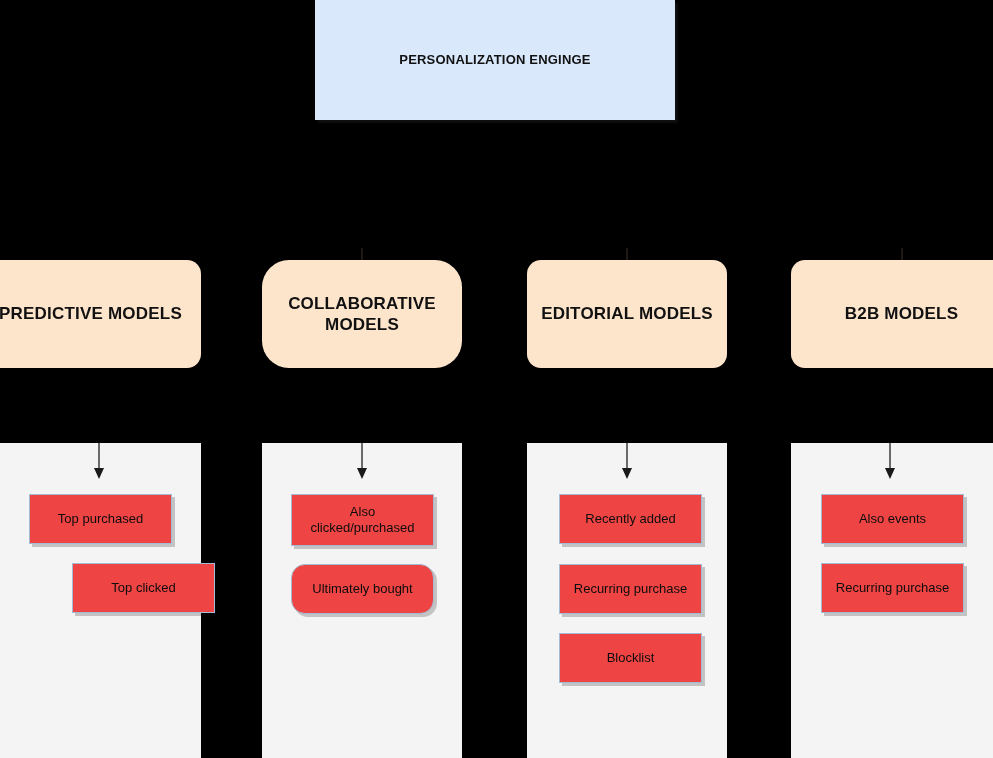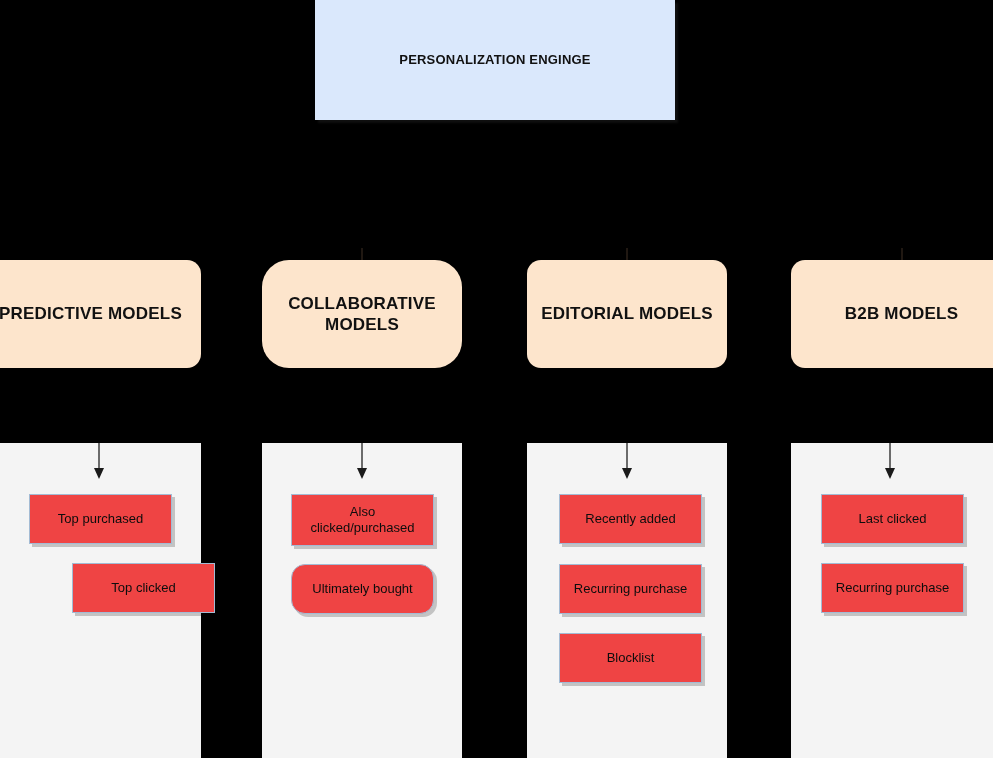--- a/index.html
+++ b/index.html
@@ -217,20 +217,20 @@
       <span class="card-label">Blocklist</span>
     </div>
   </div>
 
   <div class="lane lane-4">
     <div class="arrow" style="left:94px;">
       <span class="shaft"></span>
       <span class="head"></span>
     </div>
     <div class="card h1" style="left:30px; top:51px;">
-      <span class="card-label">Last clicked</span>
+      <span class="card-label">Also events</span>
     </div>
     <div class="card h1" style="left:30px; top:120px;">
       <span class="card-label">Recurring purchase</span>
     </div>
   </div>
 
 </div>
 
 </body></html>

